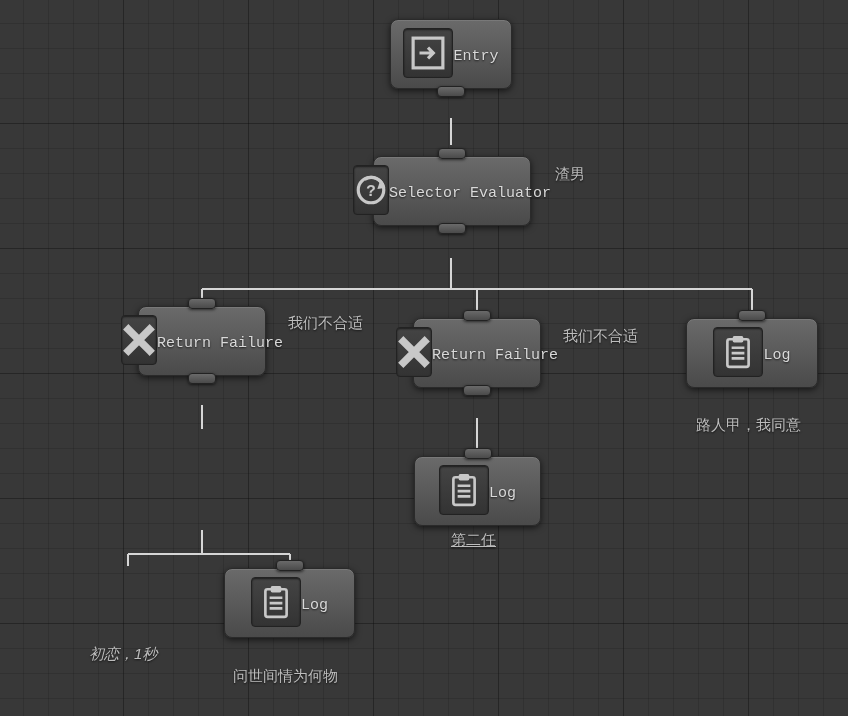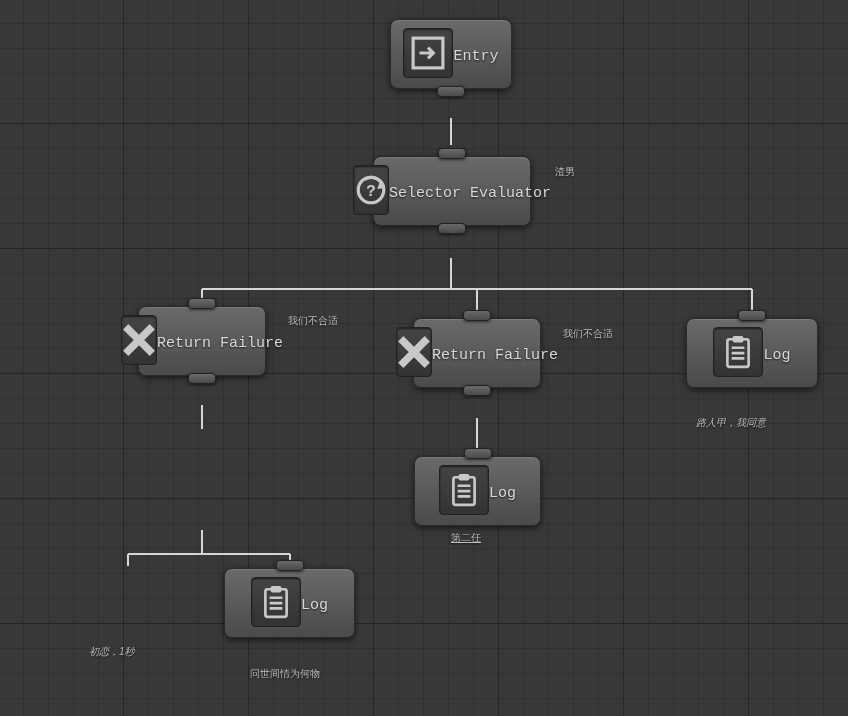--- a/index.html
+++ b/index.html
@@ -72,21 +72,21 @@
     border-radius: 4px;
     left: 50%;
     transform: translateX(-50%);
     box-shadow: 0 1px 3px rgba(0,0,0,0.6);
   }
   .port.top { top: -9px; }
   .port.bottom { bottom: -9px; }
   .comment {
     position: absolute;
     color: #bdbdbd;
-    font-size: 10px;
+    font-size: 15px;
     white-space: nowrap;
     text-shadow: 0 1px 2px rgba(0,0,0,0.7);
   }
 </style>
 </head>
 <body>
 
 <div id="canvas">
 
   <svg class="edges">
@@ -165,21 +165,21 @@
     <div class="port top"></div>
     <div class="iconbox">
       <svg viewBox="0 0 32 32">
           <rect x="6" y="4" width="20" height="26" rx="2" fill="none" stroke="#c8c8c8" stroke-width="2.5"></rect>
           <rect x="11" y="1" width="10" height="6" rx="1.5" fill="#c8c8c8"></rect>
           <path d="M10 12 H22 M10 17 H22 M10 22 H22" stroke="#c8c8c8" stroke-width="2.5"></path>
         </svg>
     </div>
     <div class="label">Log</div>
   </div>
-  <div class="comment" style="left:696px; top:416px;font-style:italic;">路人甲，我同意</div>
+  <div class="comment" style="left:696px; top:416px;">路人甲，我同意</div>
 
 
   <div class="node" style="left:414px; top:456px; width:127px;">
     <div class="port top"></div>
     <div class="iconbox">
       <svg viewBox="0 0 32 32">
           <rect x="6" y="4" width="20" height="26" rx="2" fill="none" stroke="#c8c8c8" stroke-width="2.5"></rect>
           <rect x="11" y="1" width="10" height="6" rx="1.5" fill="#c8c8c8"></rect>
           <path d="M10 12 H22 M10 17 H22 M10 22 H22" stroke="#c8c8c8" stroke-width="2.5"></path>
         </svg>
@@ -194,15 +194,15 @@
     <div class="port top"></div>
     <div class="iconbox">
       <svg viewBox="0 0 32 32">
           <rect x="6" y="4" width="20" height="26" rx="2" fill="none" stroke="#c8c8c8" stroke-width="2.5"></rect>
           <rect x="11" y="1" width="10" height="6" rx="1.5" fill="#c8c8c8"></rect>
           <path d="M10 12 H22 M10 17 H22 M10 22 H22" stroke="#c8c8c8" stroke-width="2.5"></path>
         </svg>
     </div>
     <div class="label">Log</div>
   </div>
-  <div class="comment" style="left:250px; top:667px;text-align:center;">问世间情为何物</div>
+  <div class="comment" style="left:233px; top:667px;text-align:center;">问世间情为何物</div>
 
 </div>
 
 </body></html>

